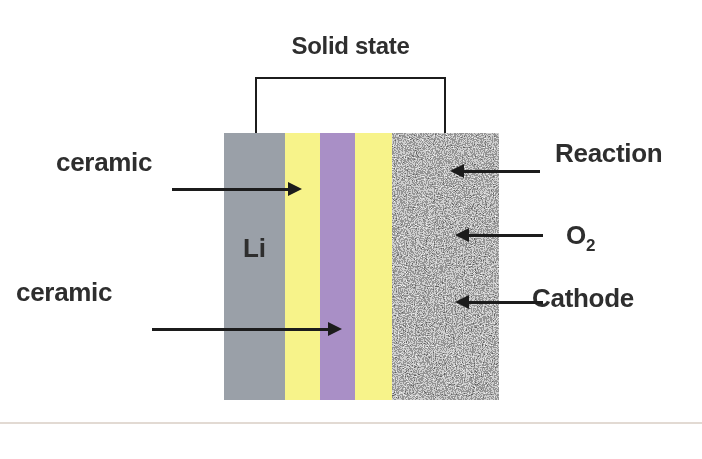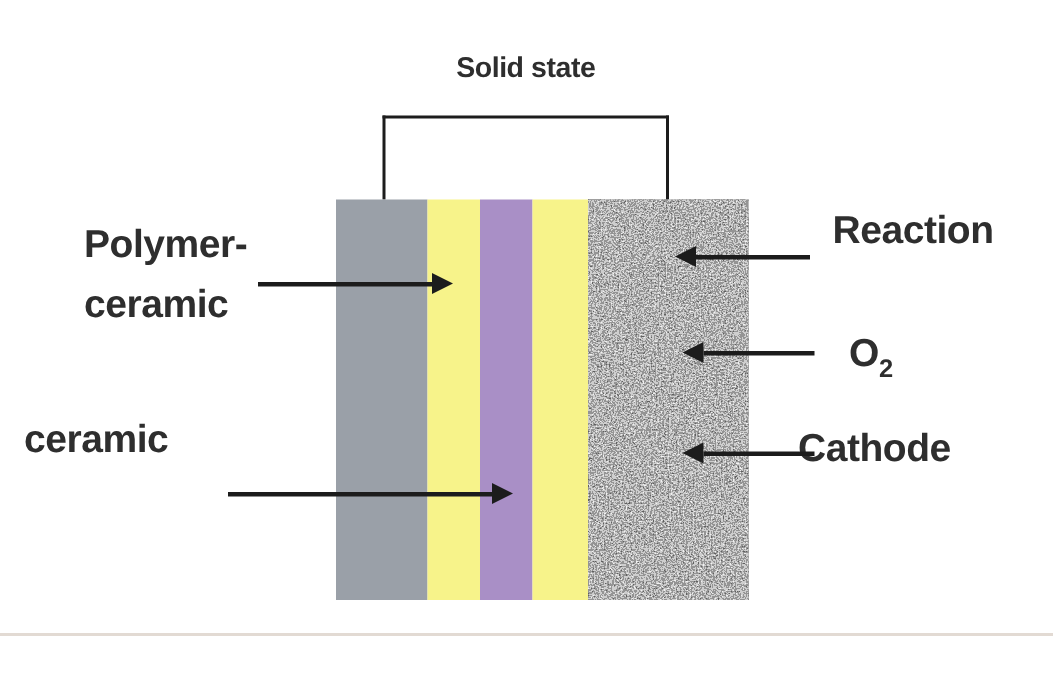--- a/index.html
+++ b/index.html
@@ -25,21 +25,21 @@
     white-space: nowrap;
   }
   .label .line { display: block; }
   
   .solid-state-title {
     position: absolute;
     left: 255px;
     top: 26px;
     width: 191px;
     text-align: center;
-    font-size: 19px;
+    font-size: 24px;
     font-weight: 600;
     line-height: 40px;
     letter-spacing: -0.3px;
   }
   .bracket {
     position: absolute;
     left: 255px;
     top: 77px;
     width: 191px;
     height: 56px;
@@ -143,23 +143,23 @@
           <feFuncR type="discrete" tableValues="0.04 0.12 0.3 0.62 0.88 0.97"></feFuncR>
           <feFuncG type="discrete" tableValues="0.04 0.12 0.3 0.62 0.88 0.97"></feFuncG>
           <feFuncB type="discrete" tableValues="0.04 0.12 0.3 0.62 0.88 0.97"></feFuncB>
           <feFuncA type="linear" slope="0" intercept="1"></feFuncA>
         </feComponentTransfer>
       </filter>
       <rect width="107" height="267" filter="url(#speckle)"></rect>
     </svg>
   </div>
 
+  <div class="li-label">Li</div>
 
   <div class="label ann-polymer">
-    <span class="line">Polymer-</span>
     <span class="line">ceramic</span>
   </div>
   <div class="label ann-liceramic">
     <span class="line">ceramic</span>
   </div>
 
   <div class="label ann-reaction">
     <span class="line">Reaction</span>
   </div>
   <div class="label ann-o2">

